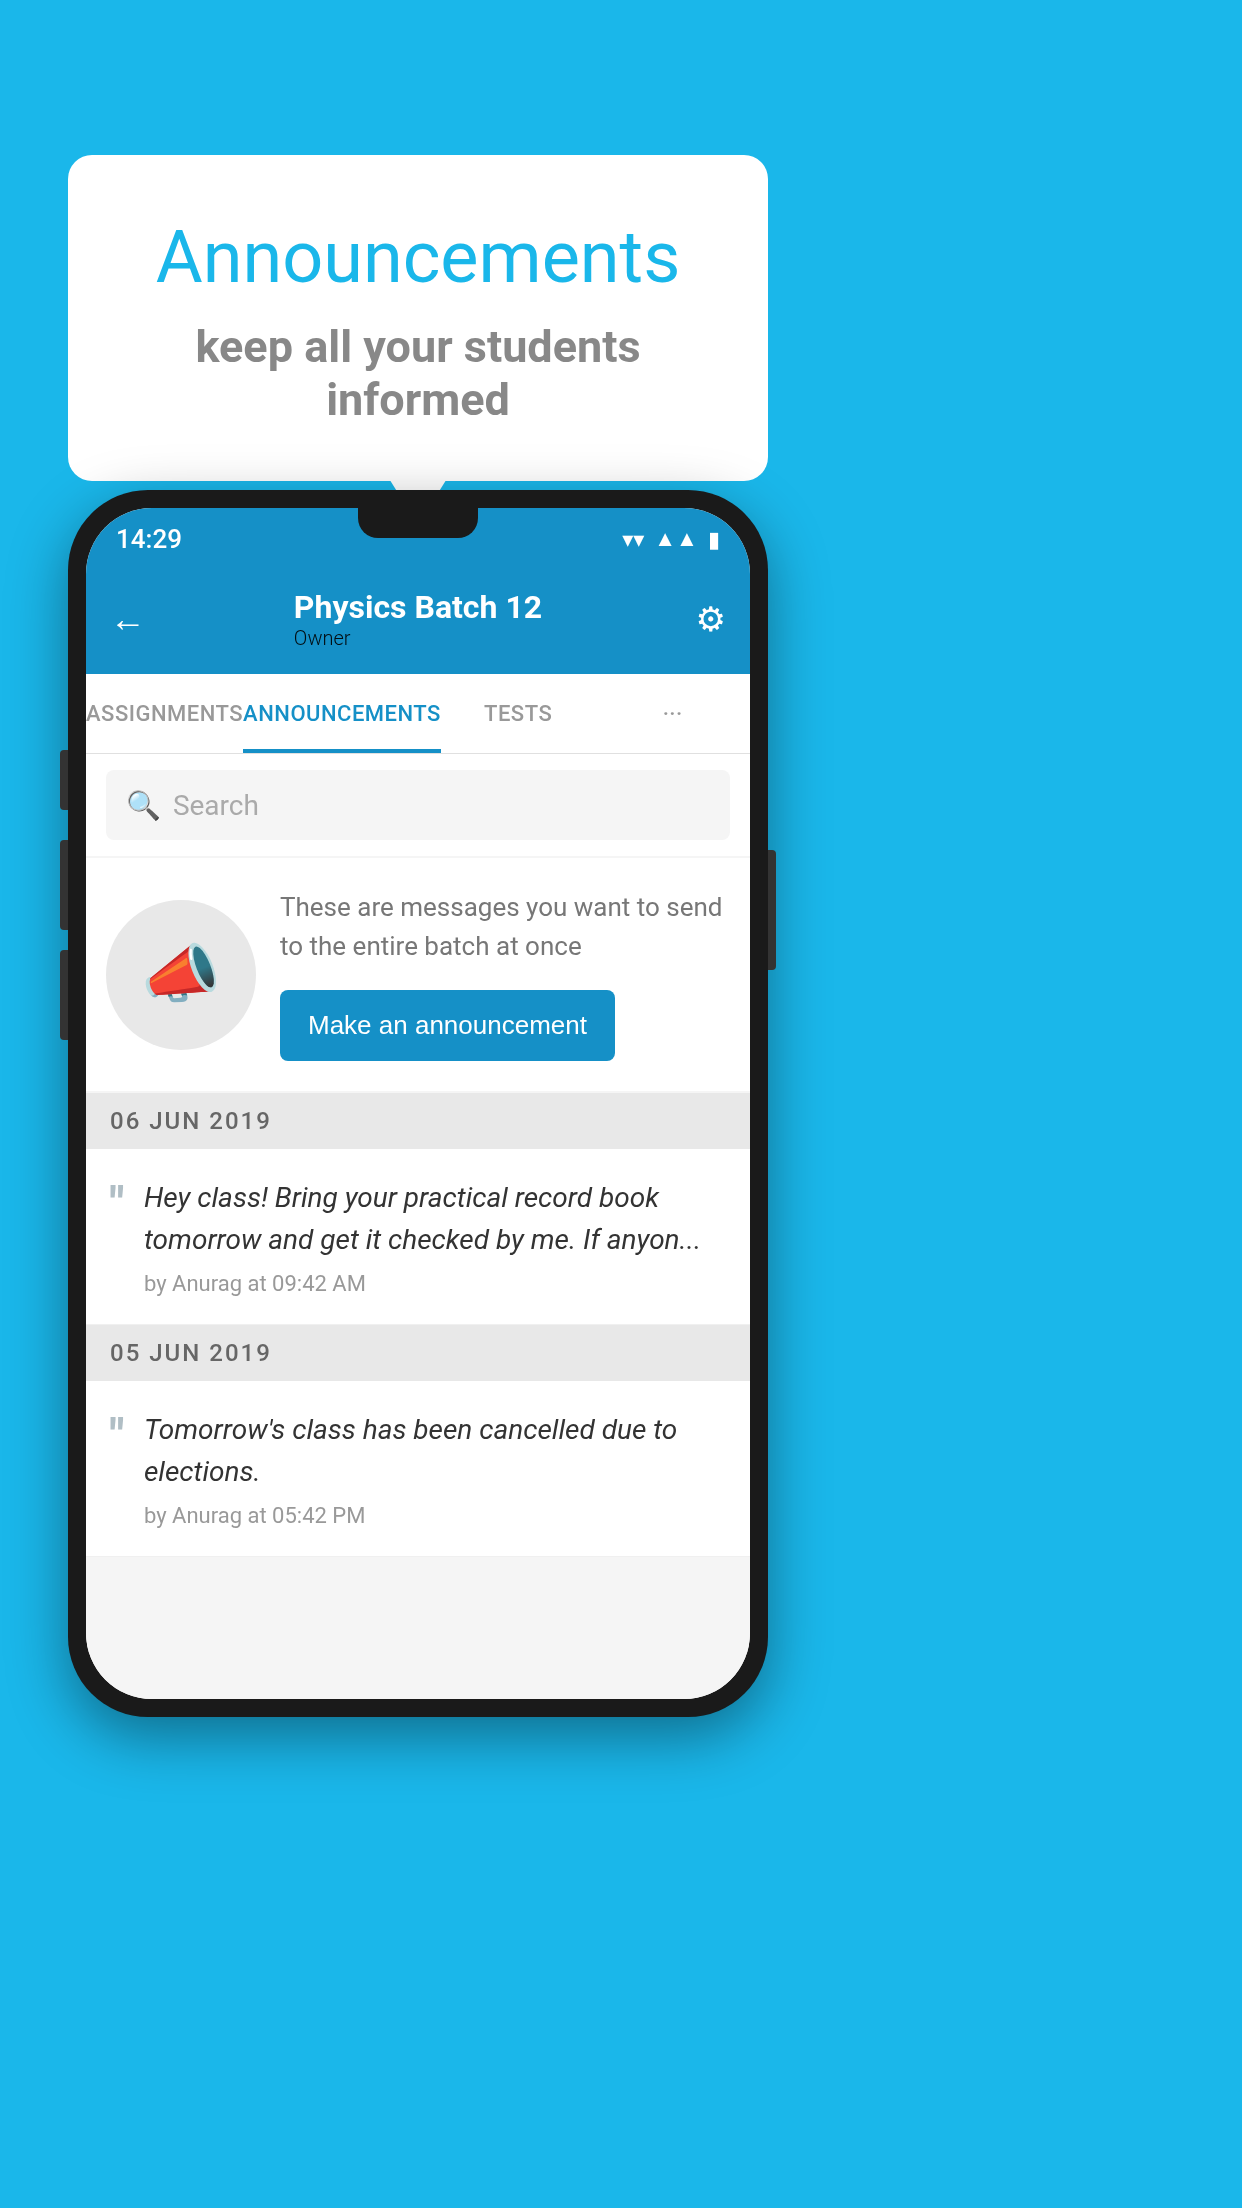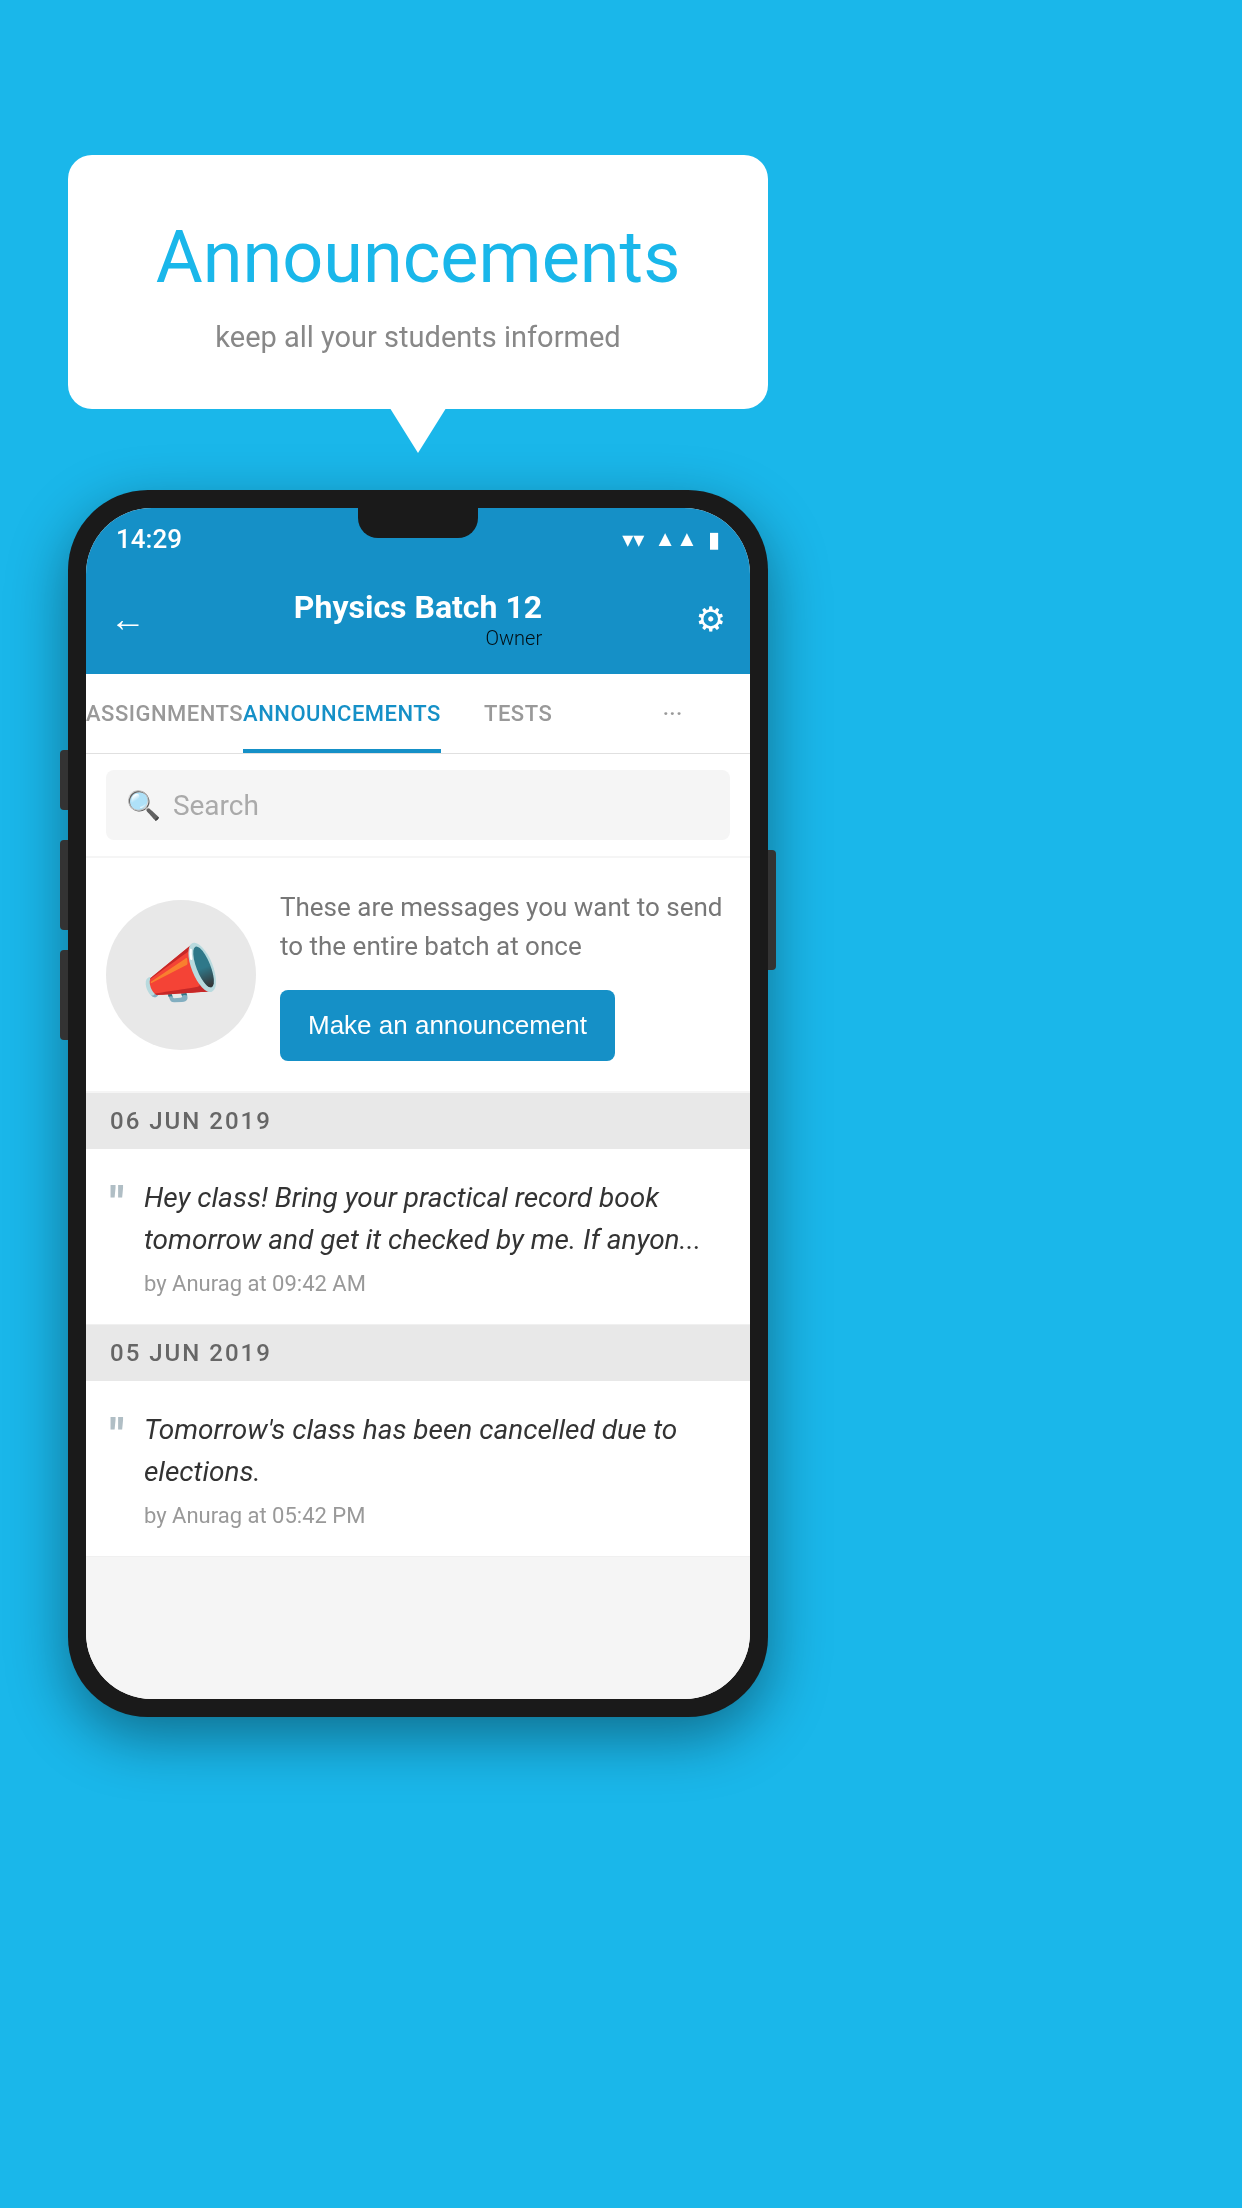--- a/index.html
+++ b/index.html
@@ -44,23 +44,23 @@
     .speech-bubble-title {
       color: #1ab7ea;
       font-size: 72px;
       font-weight: 400;
       text-align: center;
       margin-bottom: 20px;
     }
 
     .speech-bubble-subtitle {
       color: #888;
-      font-size: 29px;
+      font-size: 45px;
       text-align: center;
-      font-weight: 400;
+      font-weight: 700;
     }
 
     
     .phone-frame {
       position: absolute;
       top: 490px;
       left: 68px;
       width: 700px;
       height: 1227px;
       background: #1a1a1a;
@@ -132,21 +132,21 @@
     .back-btn {
       color: white;
       font-size: 36px;
       cursor: pointer;
     }
 
     .header-title-group {
       position: absolute;
       left: 50%;
       transform: translateX(-50%);
-      text-align: right;
+      text-align: left;
     }
 
     .header-title {
       color: white;
       font-size: 32px;
       font-weight: 700;
     }
 
     .header-subtitle {
       color: #000000;

